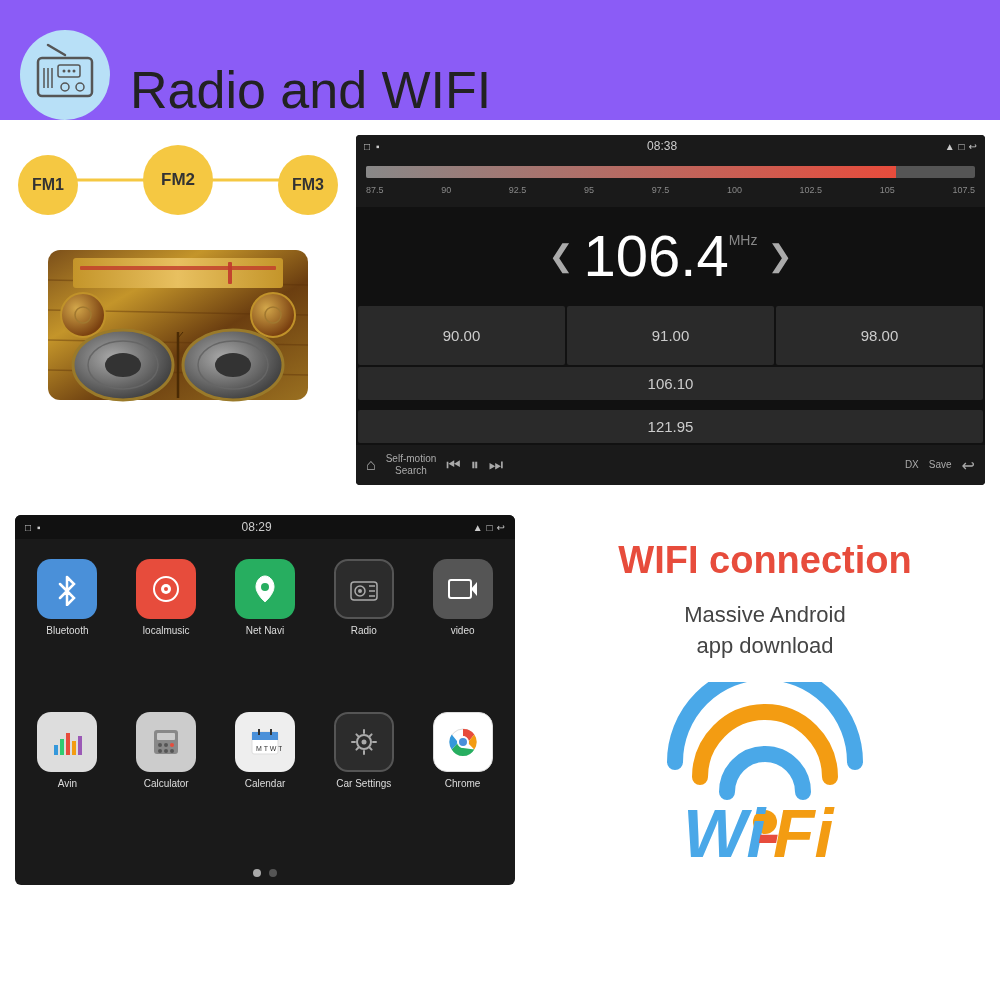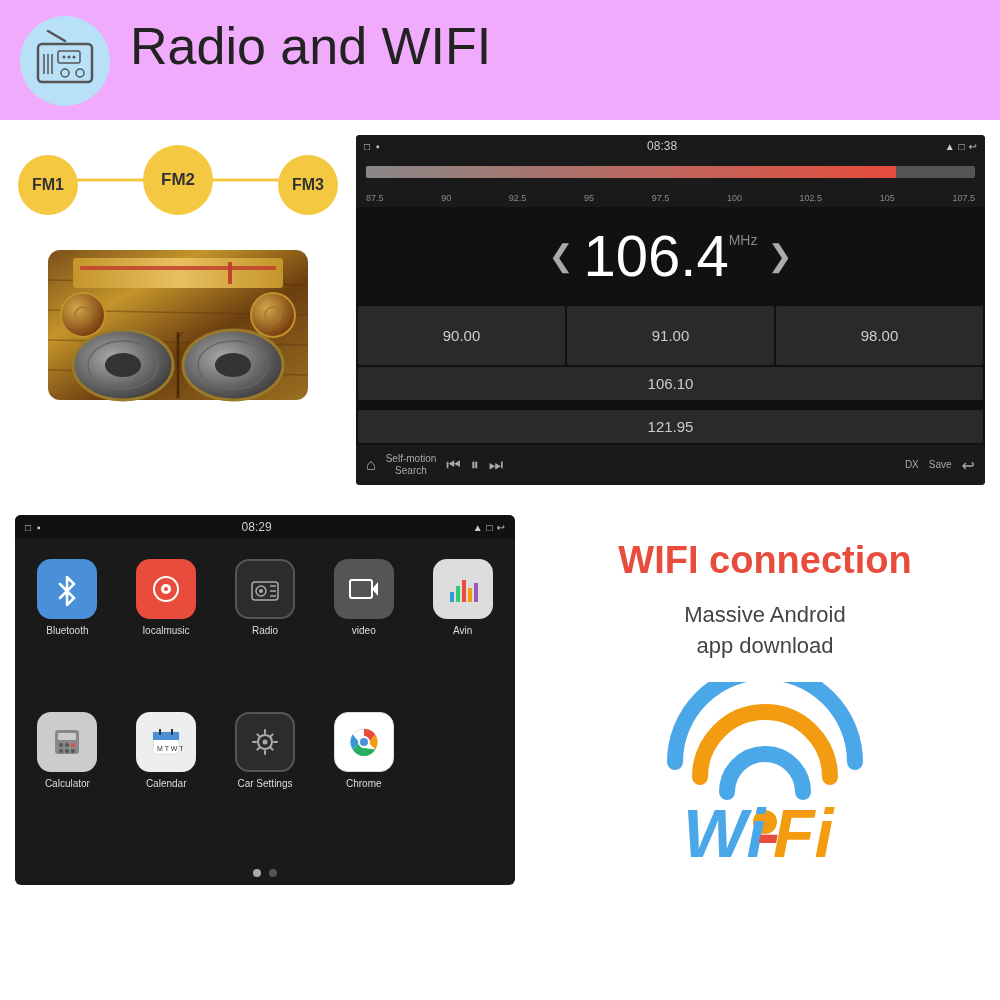--- a/index.html
+++ b/index.html
@@ -8,23 +8,23 @@
       height: 1000px;
       background: #ffffff;
       font-family: Arial, sans-serif;
       overflow: hidden;
       position: relative;
     }
 
     
     .top-header {
       display: flex;
-      align-items: flex-start;
-      background: #f0abfc;
-      padding: 16px 20px;
+      align-items: flex-end;
+      background: #8b5cf6;
+      padding: 0 20px;
       height: 120px;
     }
     .radio-icon-circle {
       width: 90px;
       height: 90px;
       background: #b8e0f7;
       border-radius: 50%;
       display: flex;
       align-items: center;
       justify-content: center;
@@ -120,21 +120,21 @@
       right: 13%;
       width: 3px;
       height: 100%;
       background: #e74c3c;
     }
     .freq-labels {
       display: flex;
       justify-content: space-between;
       color: #888;
       font-size: 9px;
-      margin-top: 15px;
+      margin-top: 7px;
     }
 
     .freq-display {
       display: flex;
       align-items: center;
       justify-content: center;
       padding: 15px 0;
       color: white;
       font-size: 52px;
       font-weight: 300;
@@ -483,20 +483,29 @@
         <div class="app-icon app-localmusic">
           <svg width="34" height="34" viewBox="0 0 34 34">
               <circle cx="17" cy="17" r="12" fill="none" stroke="white" stroke-width="2"></circle>
               <circle cx="17" cy="17" r="5" fill="white"></circle>
               <circle cx="17" cy="17" r="2" fill="#e74c3c"></circle>
             </svg>
         </div>
         <span class="app-label">localmusic</span>
       </div>
 
+      <div class="app-icon-item">
+        <div class="app-icon app-netnavi">
+          <svg width="34" height="34" viewBox="0 0 34 34">
+              <path d="M17 4 C12 4 8 9 8 15 C8 22 17 30 17 30 C17 30 26 22 26 15 C26 9 22 4 17 4Z" fill="white" stroke="white"></path>
+              <circle cx="17" cy="15" r="4" fill="#27ae60"></circle>
+            </svg>
+        </div>
+        <span class="app-label">Net Navi</span>
+      </div>
 
       <div class="app-icon-item">
         <div class="app-icon app-radio" style="border:2px solid #555;">
           <svg width="34" height="34" viewBox="0 0 34 34">
               <rect x="4" y="10" width="26" height="18" rx="3" fill="none" stroke="#aaa" stroke-width="1.5"></rect>
               <circle cx="13" cy="19" r="5" fill="none" stroke="#aaa" stroke-width="1.5"></circle>
               <circle cx="13" cy="19" r="2" fill="#aaa"></circle>
               <line x1="22" y1="14" x2="28" y2="14" stroke="#aaa" stroke-width="1.5"></line>
               <line x1="22" y1="19" x2="28" y2="19" stroke="#aaa" stroke-width="1.5"></line>
               <line x1="22" y1="24" x2="28" y2="24" stroke="#aaa" stroke-width="1.5"></line>

